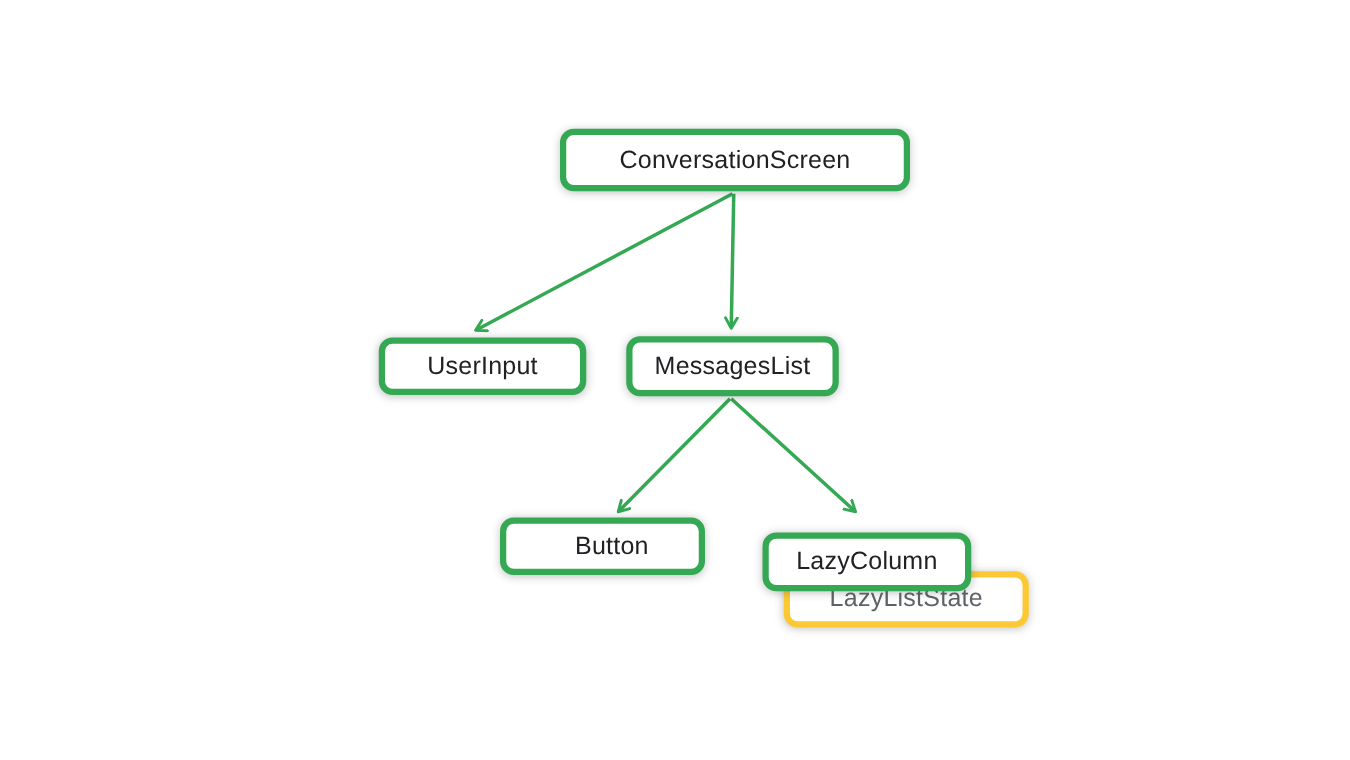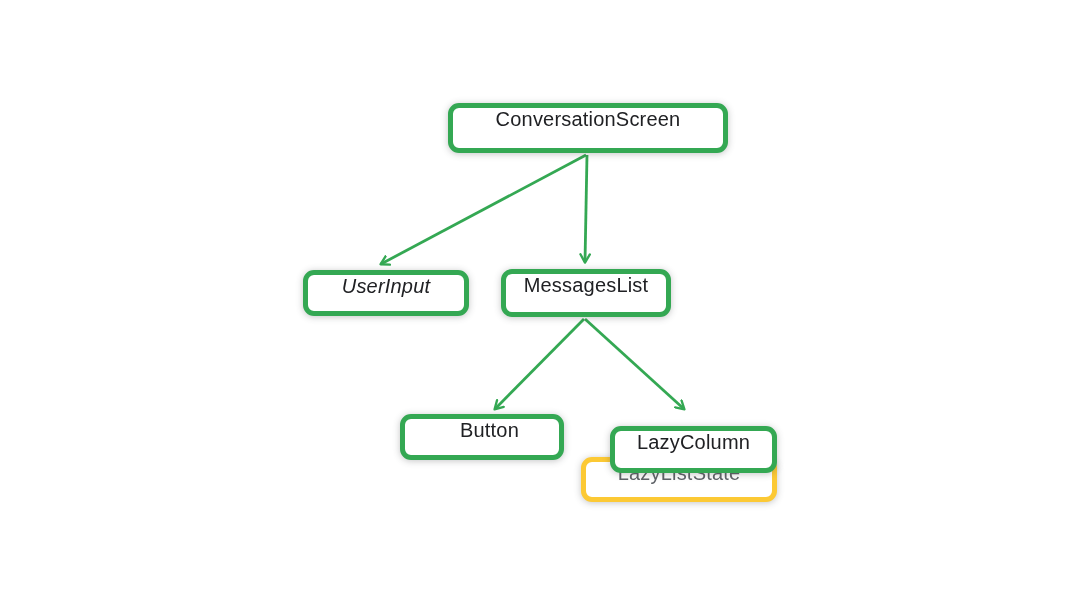--- a/index.html
+++ b/index.html
@@ -36,41 +36,42 @@
   .arrowhead-path {
     stroke: var(--edge);
     fill: none;
     stroke-width: 2;
     stroke-linecap: round;
     stroke-linejoin: round;
   }
   .node {
     position: absolute;
     display: flex;
+    align-items: center;
     justify-content: center;
     background: #ffffff;
     border: 5px solid var(--green);
     border-radius: 11px;
     font-size: 20px;
     letter-spacing: 0.2px;
     color: var(--text_dark);
     box-shadow: 0 1px 7px rgba(60,64,67,0.30);
     z-index: 2;
   }
   .node--state {
     border-color: var(--yellow);
     color: var(--text_gray);
     z-index: 1;
   }
   #node-conversation-screen { left: 448px; top: 103px; width: 280px; height: 50px; }
-  #node-user-input          { left: 303px; top: 270px; width: 166px; height: 46px; font-style: italic; }
+  #node-user-input          { left: 303px; top: 270px; width: 166px; height: 46px; }
   #node-messages-list       { left: 501px; top: 269px; width: 170px; height: 48px; }
   #node-button              { left: 400px; top: 414px; width: 164px; height: 46px; padding-left: 15px; }
   #node-lazy-column         { left: 610px; top: 414px; width: 167px; height: 47px; z-index: 3; margin-top: 12px; }
-  #node-lazy-list-state     { left: 581px; top: 457px; width: 196px; height: 45px; }
+  #node-lazy-list-state     { left: 627px; top: 457px; width: 196px; height: 45px; }
 </style>
 </head>
 <body>
 
 <div class="canvas">
 
   <svg class="edges" width="1080" height="608" viewBox="0 0 1080 608" xmlns="http://www.w3.org/2000/svg">
     <defs>
       <marker id="arrow" viewBox="0 0 10 10" refX="7.5" refY="5" markerWidth="4.2" markerHeight="4.2" orient="auto-start-reverse">
         <path class="arrowhead-path" d="M1,1 L8,5 L1,9"></path>

